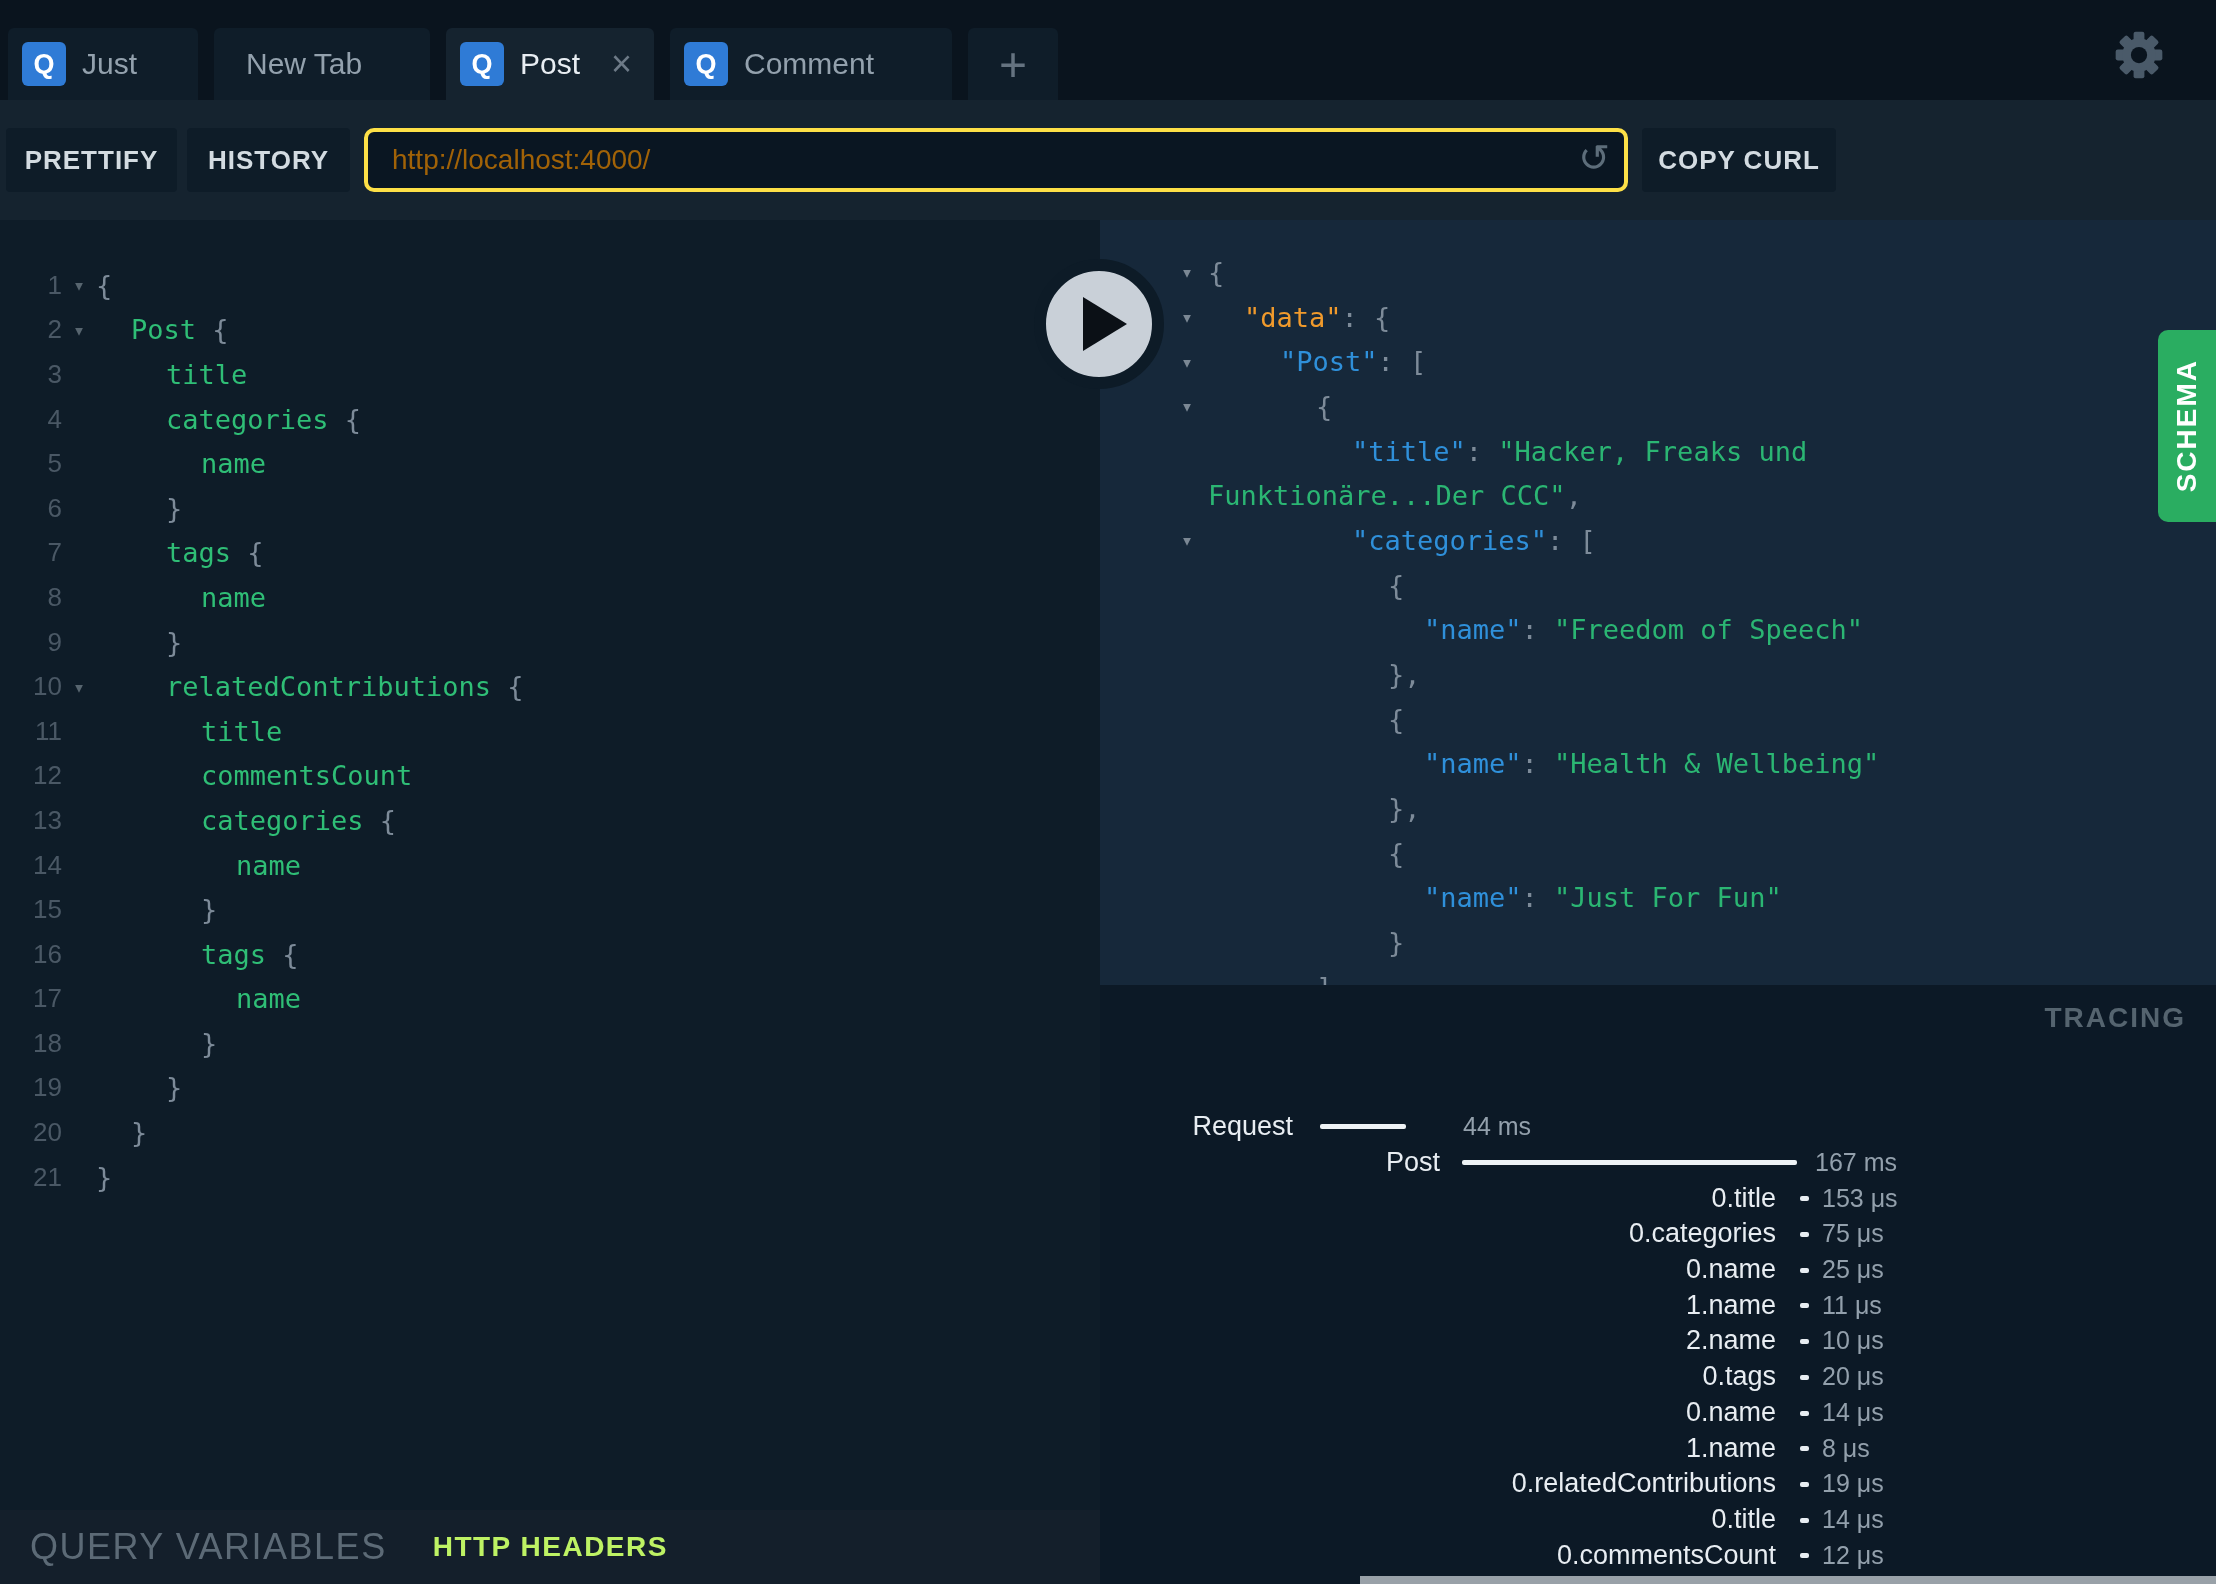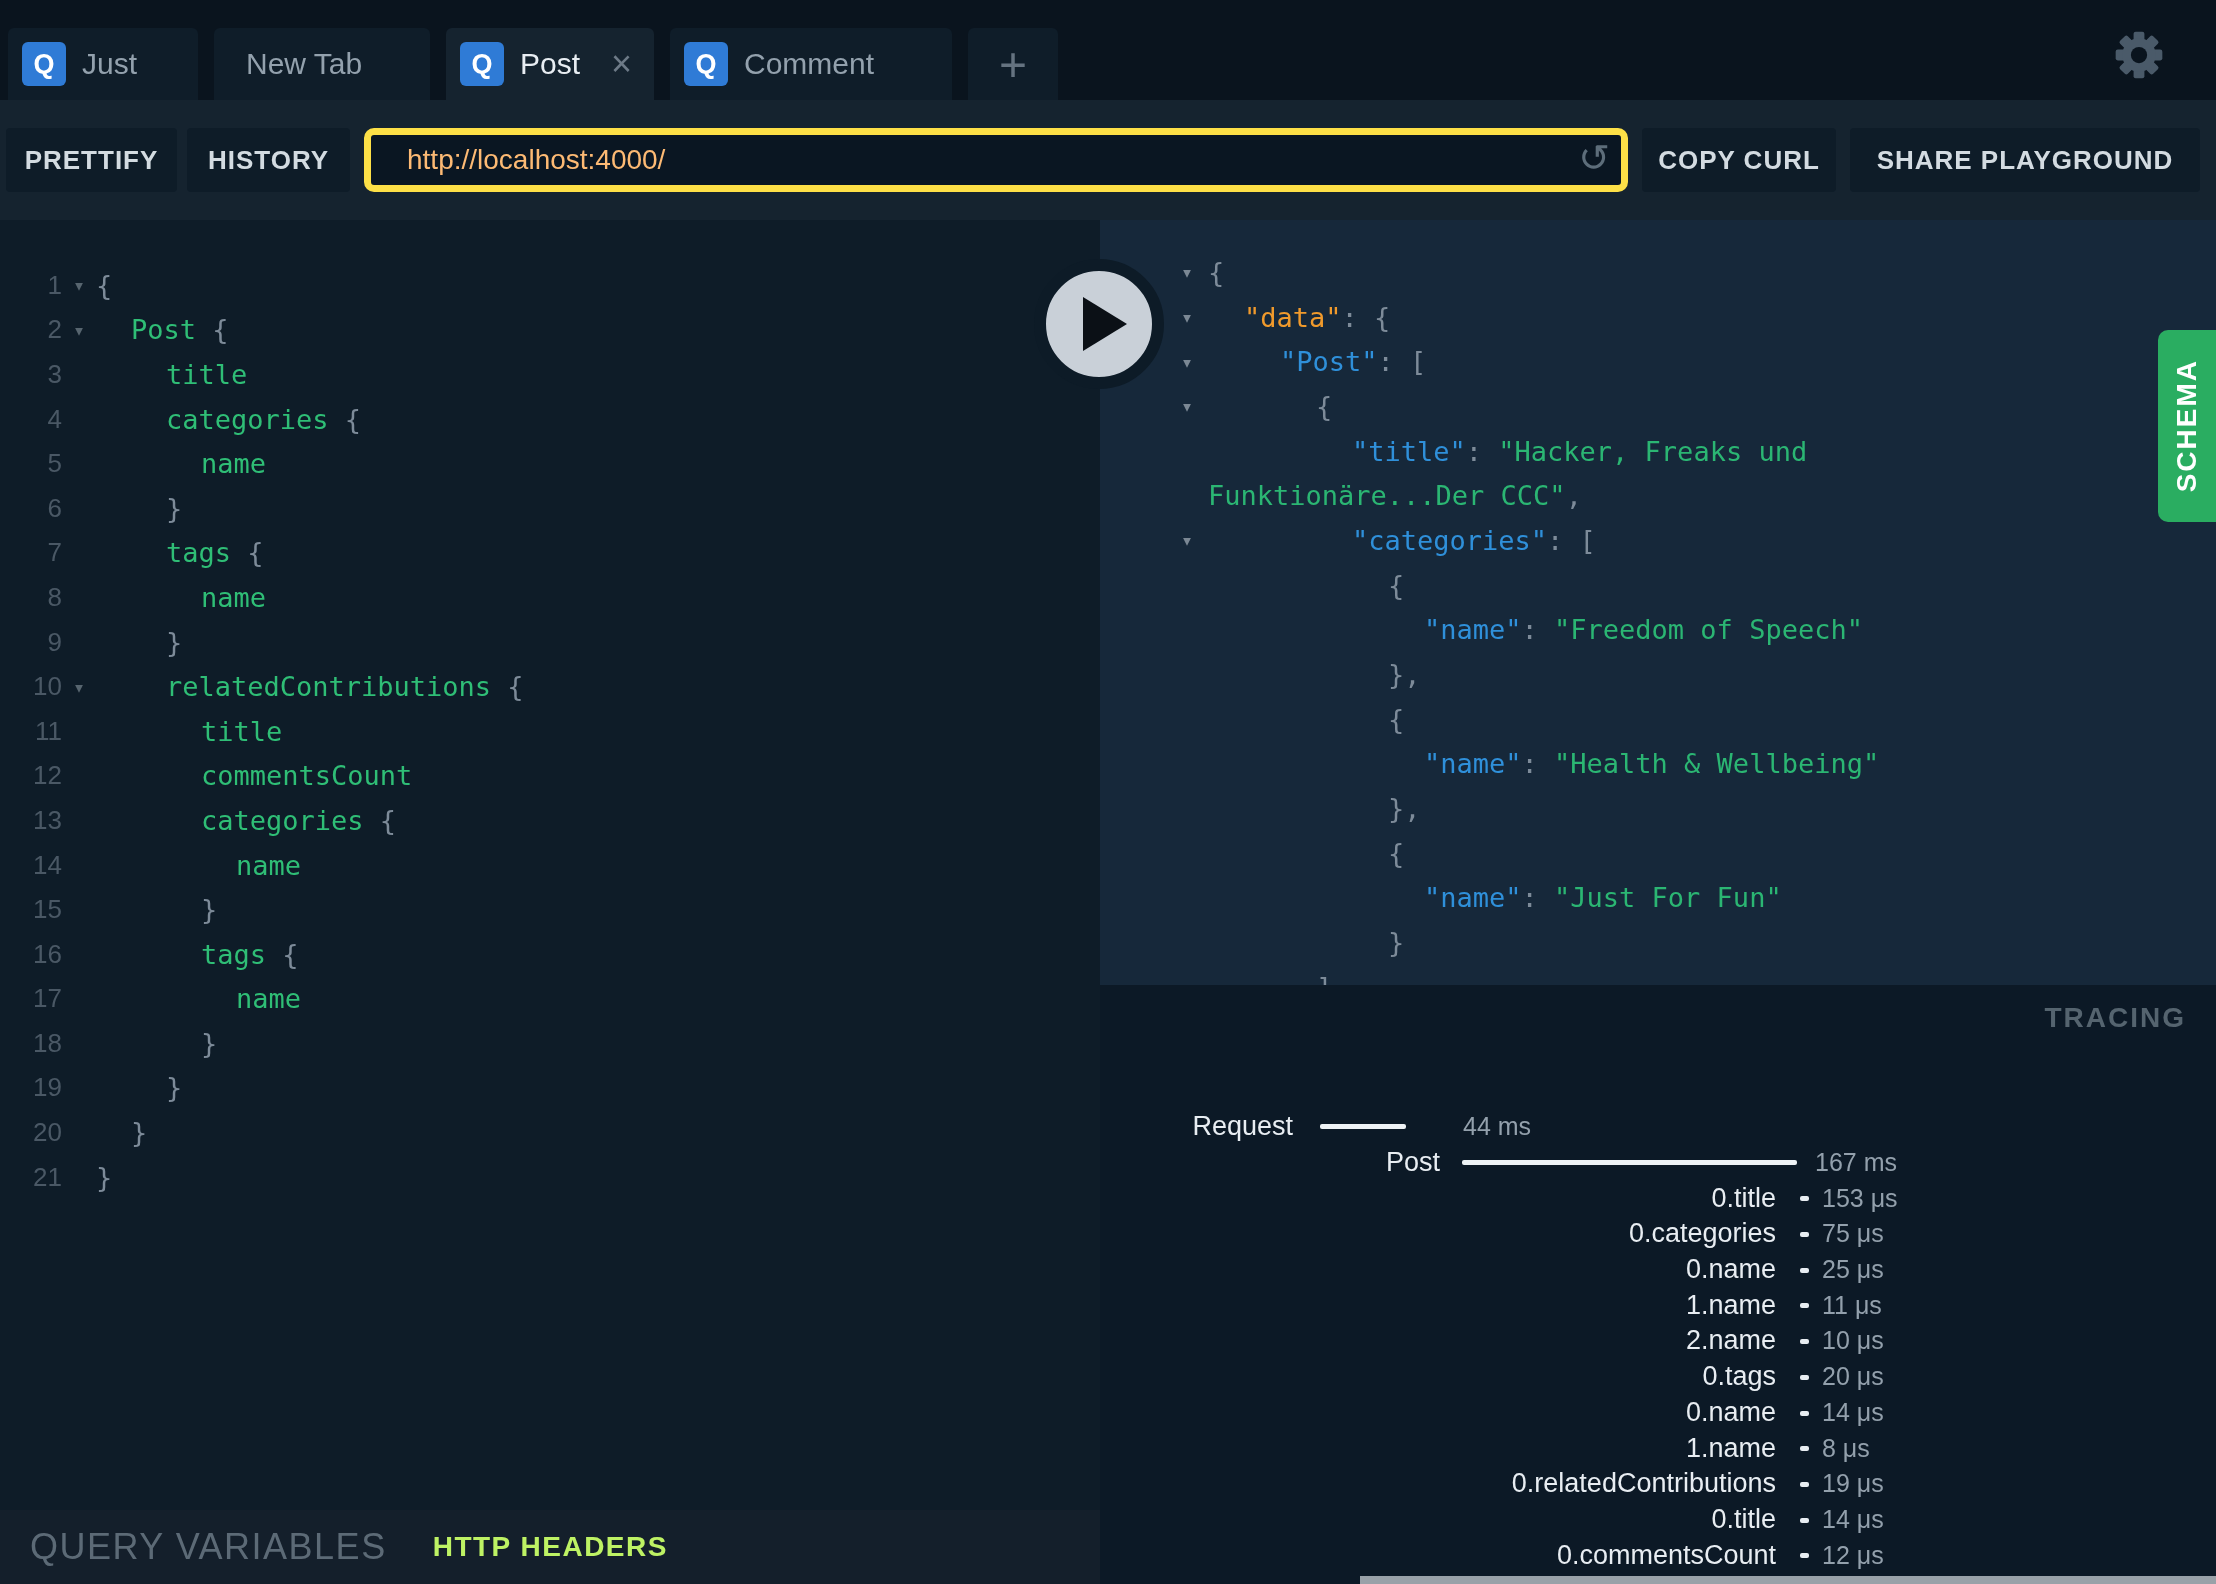--- a/index.html
+++ b/index.html
@@ -25,22 +25,22 @@
   .gear{position:absolute;top:30px;right:52px;width:50px;height:50px;cursor:pointer;}
 
   
   .toolbar{position:absolute;top:100px;left:0;right:0;height:120px;background:#15232f;
            display:flex;align-items:center;}
   .tbtn{height:64px;background:#0e1c28;color:#d3dbe1;font-size:26px;font-weight:bold;letter-spacing:1px;
         display:flex;align-items:center;justify-content:center;border-radius:4px;box-sizing:border-box;cursor:pointer;}
   .btn-prettify{width:171px;margin-left:6px;}
   .btn-history{width:163px;margin-left:10px;}
   .url-wrap{position:relative;margin-left:14px;width:1264px;height:64px;}
-  .url-input{width:100%;height:100%;background:#0a1622;border:7px solid #fde047;border-radius:10px;
-             color:#fdba74;font-size:28px;padding:0 70px 0 36px;box-sizing:border-box;
+  .url-input{width:100%;height:100%;background:#0a1622;border:4px solid #fde047;border-radius:10px;
+             color:#a16207;font-size:28px;padding:0 70px 0 24px;box-sizing:border-box;
              font-family:"Liberation Sans",sans-serif;outline:none;}
   .refresh-icon{position:absolute;right:18px;top:8px;font-size:38px;color:#5d6d7a;cursor:pointer;}
   .btn-copy{width:194px;margin-left:14px;}
   .btn-share{width:350px;margin-left:14px;}
 
   
   .main{position:absolute;top:220px;left:0;right:0;bottom:0;}
 
   .editor-pane{position:absolute;left:0;top:0;width:1100px;height:1290px;background:#0e1c28;overflow:hidden;}
   .e-lines{position:absolute;top:43px;left:0;right:0;}
@@ -133,21 +133,20 @@
   </div>
 
   <div class="toolbar">
     <div class="tbtn btn-prettify">PRETTIFY</div>
     <div class="tbtn btn-history">HISTORY</div>
     <div class="url-wrap">
       <input class="url-input" type="text" value="http://localhost:4000/" style="">
       <span class="refresh-icon">↺</span>
     </div>
     <div class="tbtn btn-copy">COPY CURL</div>
-    <div class="tbtn btn-share">SHARE PLAYGROUND</div>
   </div>
 
   <div class="main">
 
     <div class="editor-pane">
       <div class="e-lines">
           <div class="eline">
             <span class="gut">1</span>
             <span class="fold">▾</span>
             <span class="ecode rcode-x" style="padding-left: 0px;"><span class="c-p">{</span></span>

